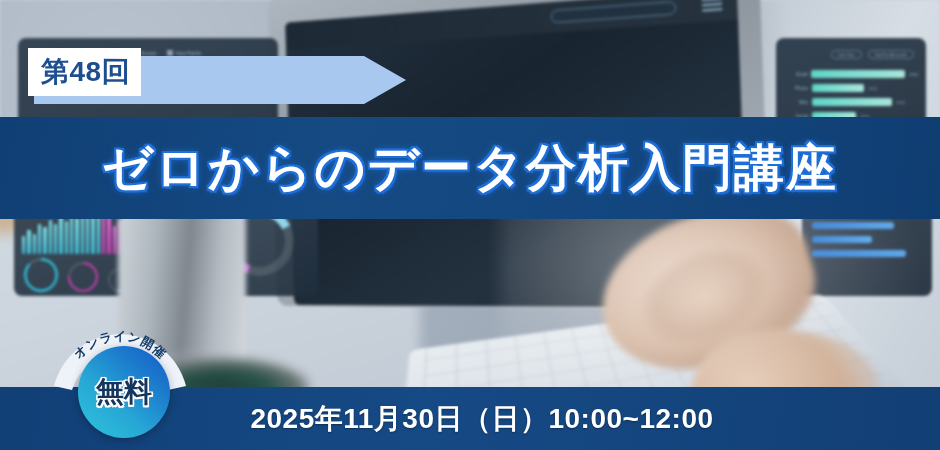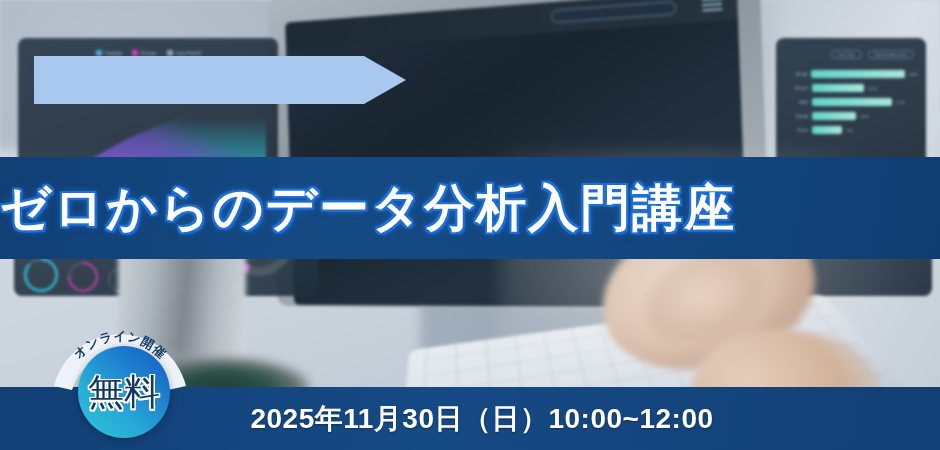--- a/index.html
+++ b/index.html
@@ -217,21 +217,21 @@
   .ribbon-grad span {
     color:#ffffff; font-size:30px; font-weight:700; letter-spacing:1px; line-height:1;
     padding-left:6px;
   }
 
   
   .title-band {
     position:absolute; left:0; top:117px; width:940px; height:102px;
     background:linear-gradient(100deg,#103f74 0%, #154a83 35%, #13467e 70%, #0f3d72 100%);
     z-index:5;
-    display:flex; align-items:center; margin-top:40px;
+    display:flex; align-items:center; justify-content:center;
   }
   .title-band h1 {
     font-size:50px; font-weight:700; color:#ffffff; letter-spacing:2px; line-height:1;
     text-shadow:
       0 0 1px #1f6fd8, 2px 0 0 #1f6fd8, -2px 0 0 #1f6fd8, 0 2px 0 #1f6fd8, 0 -2px 0 #1f6fd8,
       2px 2px 0 #1f6fd8, -2px 2px 0 #1f6fd8, 2px -2px 0 #1f6fd8, -2px -2px 0 #1f6fd8,
       3px 3px 0 #1356ad, 0 0 9px rgba(40,120,220,.85);
   }
 
   
@@ -250,21 +250,21 @@
   
   .badge { position:absolute; left:48px; top:310px; width:144px; height:140px; z-index:9; }
   .badge svg { position:absolute; left:0; top:0; }
   .badge-circle {
     position:absolute; left:30px; top:36px; width:92px; height:92px; border-radius:50%;
     background:linear-gradient(42deg,#2ec5da 0%, #27a7d6 38%, #1c7ccd 70%, #1559c4 100%);
     box-shadow:0 2px 8px rgba(0,0,0,.28);
     display:flex; align-items:center; justify-content:center;
   }
   .badge-circle span {
-    font-size:36px; font-weight:400; color:#13365f; line-height:1; letter-spacing:0;
+    font-size:28px; font-weight:700; color:#13365f; line-height:1; letter-spacing:0;
     text-shadow:
       1.5px 0 0 #fff,-1.5px 0 0 #fff,0 1.5px 0 #fff,0 -1.5px 0 #fff,
       1.5px 1.5px 0 #fff,-1.5px 1.5px 0 #fff,1.5px -1.5px 0 #fff,-1.5px -1.5px 0 #fff;
     text-align: right;
   }
   .arc-text { font-size:12.5px; font-weight:700; fill:#123a66; letter-spacing:.6px;
     font-family:"Liberation Sans","DejaVu Sans",sans-serif; }
 
   
   .logo {
@@ -410,20 +410,23 @@
       <div class="keys"></div>
       <div class="hand-r"></div>
       <div class="hand-r2"></div>
       <div class="hand-l"></div>
       <div class="glare"></div>
     </div>
   </div>
 
   <div class="ribbon-wrap">
     <div class="ribbon-shadow"></div>
+    <div class="ribbon-white">
+      <span>第48回</span>
+    </div>
   </div>
 
   <div class="title-band">
     <h1>ゼロからのデータ分析入門講座</h1>
   </div>
 
   <div class="bottom-band">
     <div class="date">2025年11月30日（日）10:00~12:00</div>
   </div>
 

